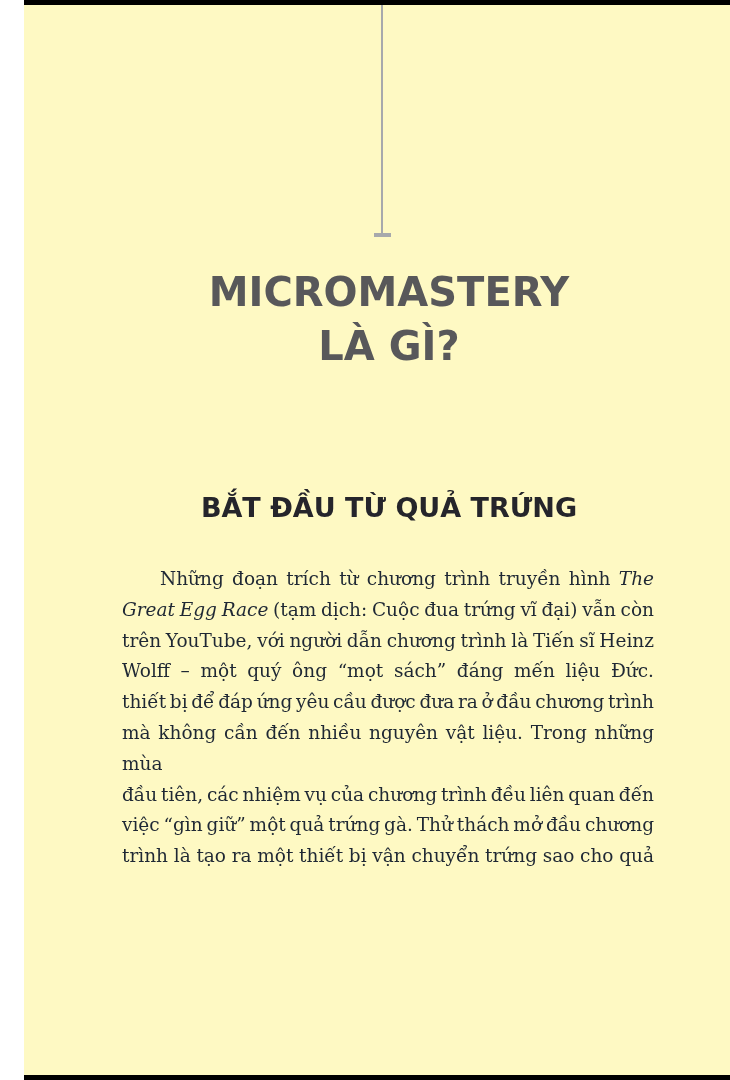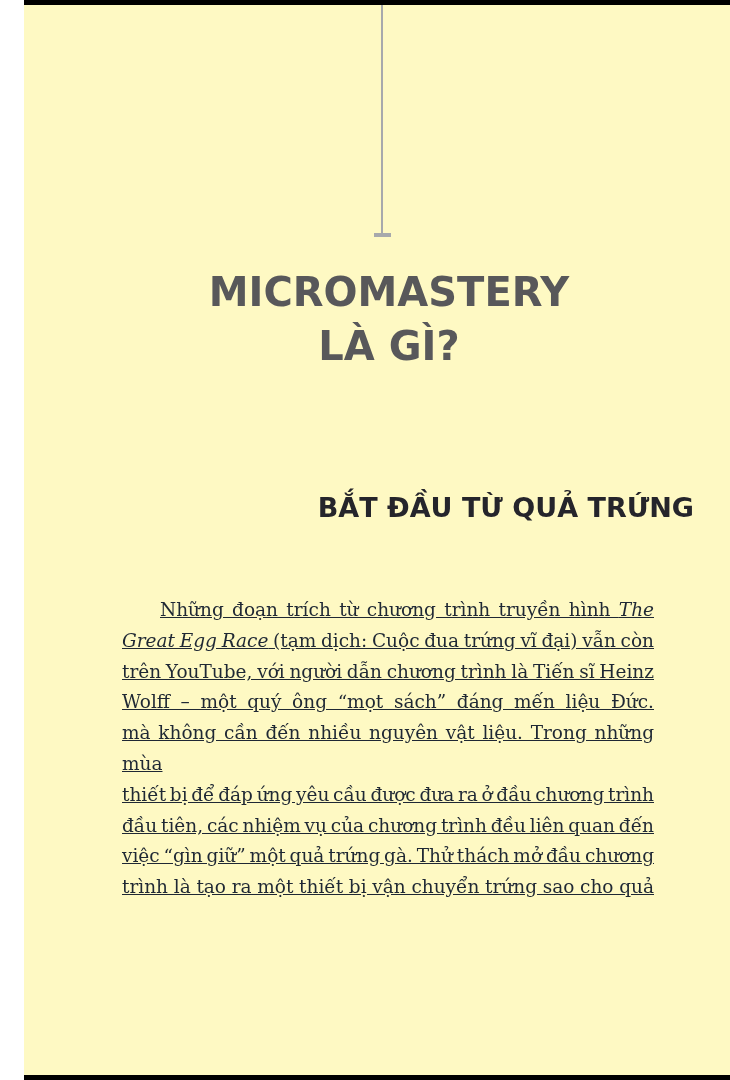--- a/index.html
+++ b/index.html
@@ -55,35 +55,34 @@
     line-height: 54px;
     color: #58585a;
     letter-spacing: 0px;
   }
 
   .section-heading {
     position: absolute;
     left: 60px;
     top: 490px;
     width: 610px;
-    text-align: right;
+    text-align: center;
     font-family: "DejaVu Sans", sans-serif;
     font-weight: bold;
     font-size: 27px;
     line-height: 36px;
     color: #25252b;
   }
 
   .body-text {
     position: absolute;
     left: 98px;
-    top: 595px;
+    top: 564px;
     width: 532px;
     color: #1f2834;
-    text-decoration: underline;
   }
   .body-line {
     font-size: 18.5px;
     line-height: 30.8px;
     word-spacing: -2.5px;
     text-align: justify;
     text-align-last: justify;
     white-space: normal;
   }
   .body-line.first { text-indent: 38px; }
@@ -105,22 +104,22 @@
     <div>LÀ GÌ?</div>
   </div>
 
   <div class="section-heading">BẮT ĐẦU TỪ QUẢ TRỨNG</div>
 
   <div class="body-text">
     <div class="body-line first"><span>Những đoạn trích từ chương trình truyền hình </span><span class="italic">The</span></div>
     <div class="body-line"><span class="italic">Great Egg Race</span><span> (tạm dịch: Cuộc đua trứng vĩ đại) vẫn còn</span></div>
     <div class="body-line"><span>trên YouTube, với người dẫn chương trình là Tiến sĩ Heinz</span></div>
     <div class="body-line"><span>Wolff – một quý ông “mọt sách” đáng mến liệu Đức.</span></div>
+    <div class="body-line"><span>thiết bị để đáp ứng yêu cầu được đưa ra ở đầu chương trình</span></div>
     <div class="body-line"><span>mà không cần đến nhiều nguyên vật liệu. Trong những mùa</span></div>
-    <div class="body-line"><span>thiết bị để đáp ứng yêu cầu được đưa ra ở đầu chương trình</span></div>
     <div class="body-line"><span>đầu tiên, các nhiệm vụ của chương trình đều liên quan đến</span></div>
     <div class="body-line"><span>việc “gìn giữ” một quả trứng gà. Thử thách mở đầu chương</span></div>
     <div class="body-line"><span>trình là tạo ra một thiết bị vận chuyển trứng sao cho quả</span></div>
   </div>
 
   <div class="edge-bar bottom"></div>
 
 </div>
 
 </body></html>

